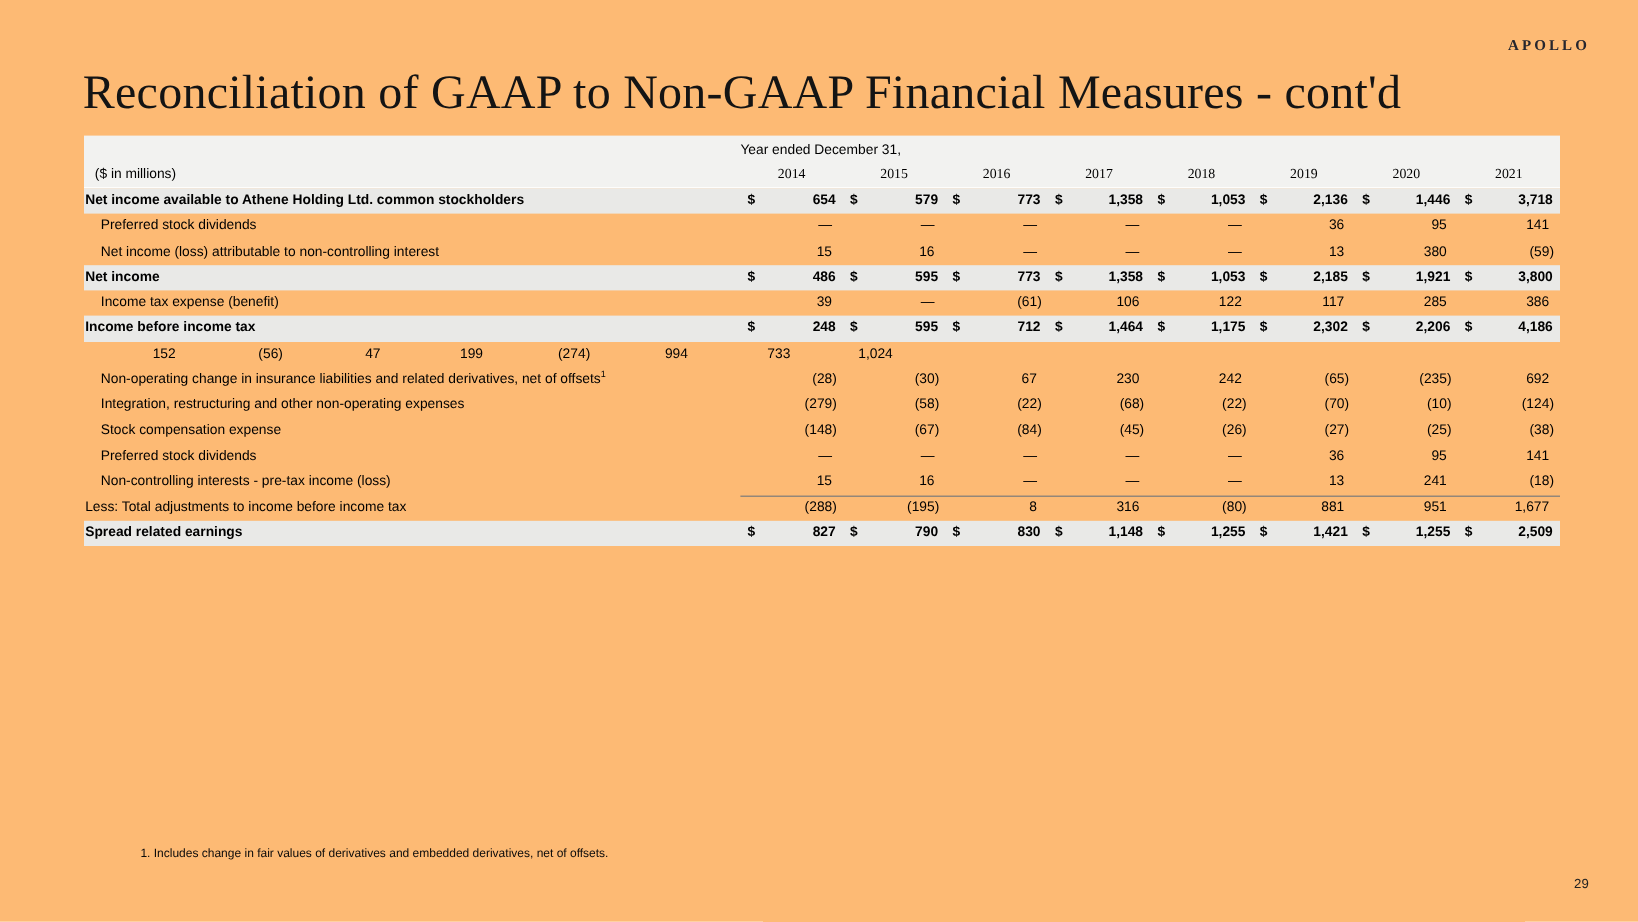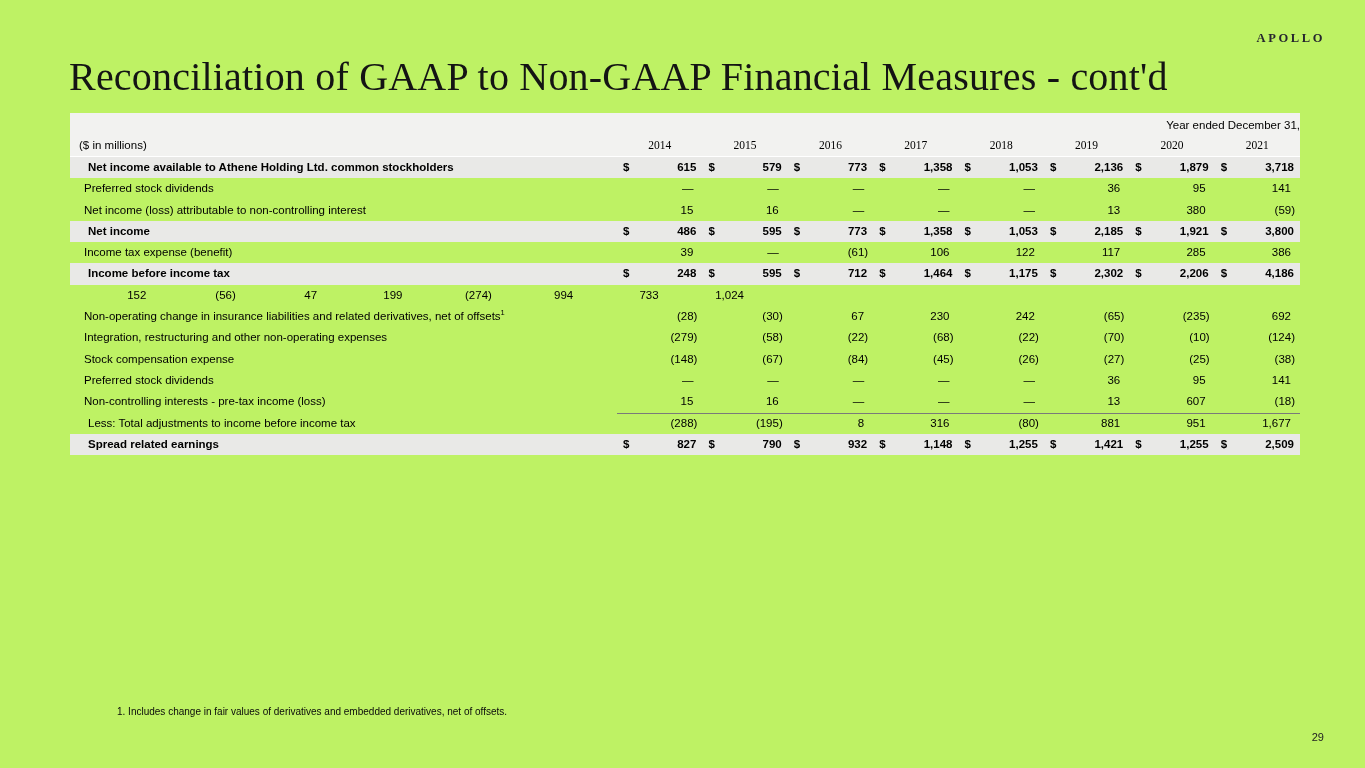--- a/index.html
+++ b/index.html
@@ -6,21 +6,21 @@
   html, body { background: #ffffff; }
   body {
     width: 1365px; height: 768px;
     font-family: "Liberation Sans", sans-serif;
     color: #000;
     overflow: hidden;
   }
   .page {
     position: relative;
     width: 1365px; height: 768px;
-    background: #bef264;
+    background: #fdba74;
   }
   .logo {
     position: absolute;
     top: 31px; right: 40px;
     font-family: "Liberation Serif", serif;
     font-size: 12.5px;
     letter-spacing: 2.6px;
     color: #26262e;
     font-weight: bold;
   }
@@ -37,29 +37,29 @@
   .table {
     position: absolute;
     left: 70px; top: 113px;
     width: 1230px;
     font-size: 11.5px;
     color: #000;
   }
   .thead { background: var(--header-band, #f2f2f0); }
   .span-row { display: flex; height: 22px; line-height: 24px; }
   .label-spacer { width: 547px; }
-  .span-head { flex: 1; text-align: right; }
+  .span-head { flex: 1; text-align: left; }
   .years-row { display: flex; height: 22px; line-height: 21px; border-bottom: 1px solid #ffffff; }
   .units { width: 547px; padding-left: 9px; }
   .years { width: 683px; display: flex; font-family: Liberation Serif, serif; }
   .ycell { flex: 1 1 0; text-align: center; }
 
   .row { display: flex; height: 21.3px; line-height: 21.3px; white-space: nowrap; }
   .row.total { background: var(--total-band, #e9e9e7); font-weight: bold; }
-  .row .label { width: 547px; padding-left: 18px; overflow: hidden; }
+  .row .label { width: 547px; padding-left: 1px; overflow: hidden; }
   .row.indent .label { padding-left: 14px; }
   .nums { width: 683px; display: flex; }
   .nums.rule-top { border-top: 1px solid var(--rule, #7a7a7a); align-items: flex-end; }
   .cell {
     flex: 1 1 0;
     display: flex;
     justify-content: space-between;
     padding: 0 6px;
   }
   .row.indent .v:not(.paren), .row.plain .v:not(.paren) { margin-right: 3px; }
@@ -108,21 +108,21 @@
             <div class="ycell">2021</div>
           </div>
       </div>
     </div>
     <div id="tbody">
         <div class="row total">
           <div class="label">Net income available to Athene Holding Ltd. common stockholders</div>
           <div class="nums">
             <div class="cell">
               <span class="d">$</span>
-              <span class="v">615</span>
+              <span class="v">654</span>
             </div>
             <div class="cell">
               <span class="d">$</span>
               <span class="v">579</span>
             </div>
             <div class="cell">
               <span class="d">$</span>
               <span class="v">773</span>
             </div>
             <div class="cell">
@@ -132,21 +132,21 @@
             <div class="cell">
               <span class="d">$</span>
               <span class="v">1,053</span>
             </div>
             <div class="cell">
               <span class="d">$</span>
               <span class="v">2,136</span>
             </div>
             <div class="cell">
               <span class="d">$</span>
-              <span class="v">1,879</span>
+              <span class="v">1,446</span>
             </div>
             <div class="cell">
               <span class="d">$</span>
               <span class="v">3,718</span>
             </div>
           </div>
         </div>
         <div class="row indent">
           <div class="label">Preferred stock dividends</div>
           <div class="nums">
@@ -538,21 +538,21 @@
             <div class="cell">
               <span class="d"></span>
               <span class="v">—</span>
             </div>
             <div class="cell">
               <span class="d"></span>
               <span class="v">13</span>
             </div>
             <div class="cell">
               <span class="d"></span>
-              <span class="v">607</span>
+              <span class="v">241</span>
             </div>
             <div class="cell">
               <span class="d"></span>
               <span class="v paren">(18)</span>
             </div>
           </div>
         </div>
         <div class="row plain">
           <div class="label">Less: Total adjustments to income before income tax</div>
           <div class="nums rule-top">
@@ -596,21 +596,21 @@
             <div class="cell">
               <span class="d">$</span>
               <span class="v">827</span>
             </div>
             <div class="cell">
               <span class="d">$</span>
               <span class="v">790</span>
             </div>
             <div class="cell">
               <span class="d">$</span>
-              <span class="v">932</span>
+              <span class="v">830</span>
             </div>
             <div class="cell">
               <span class="d">$</span>
               <span class="v">1,148</span>
             </div>
             <div class="cell">
               <span class="d">$</span>
               <span class="v">1,255</span>
             </div>
             <div class="cell">

